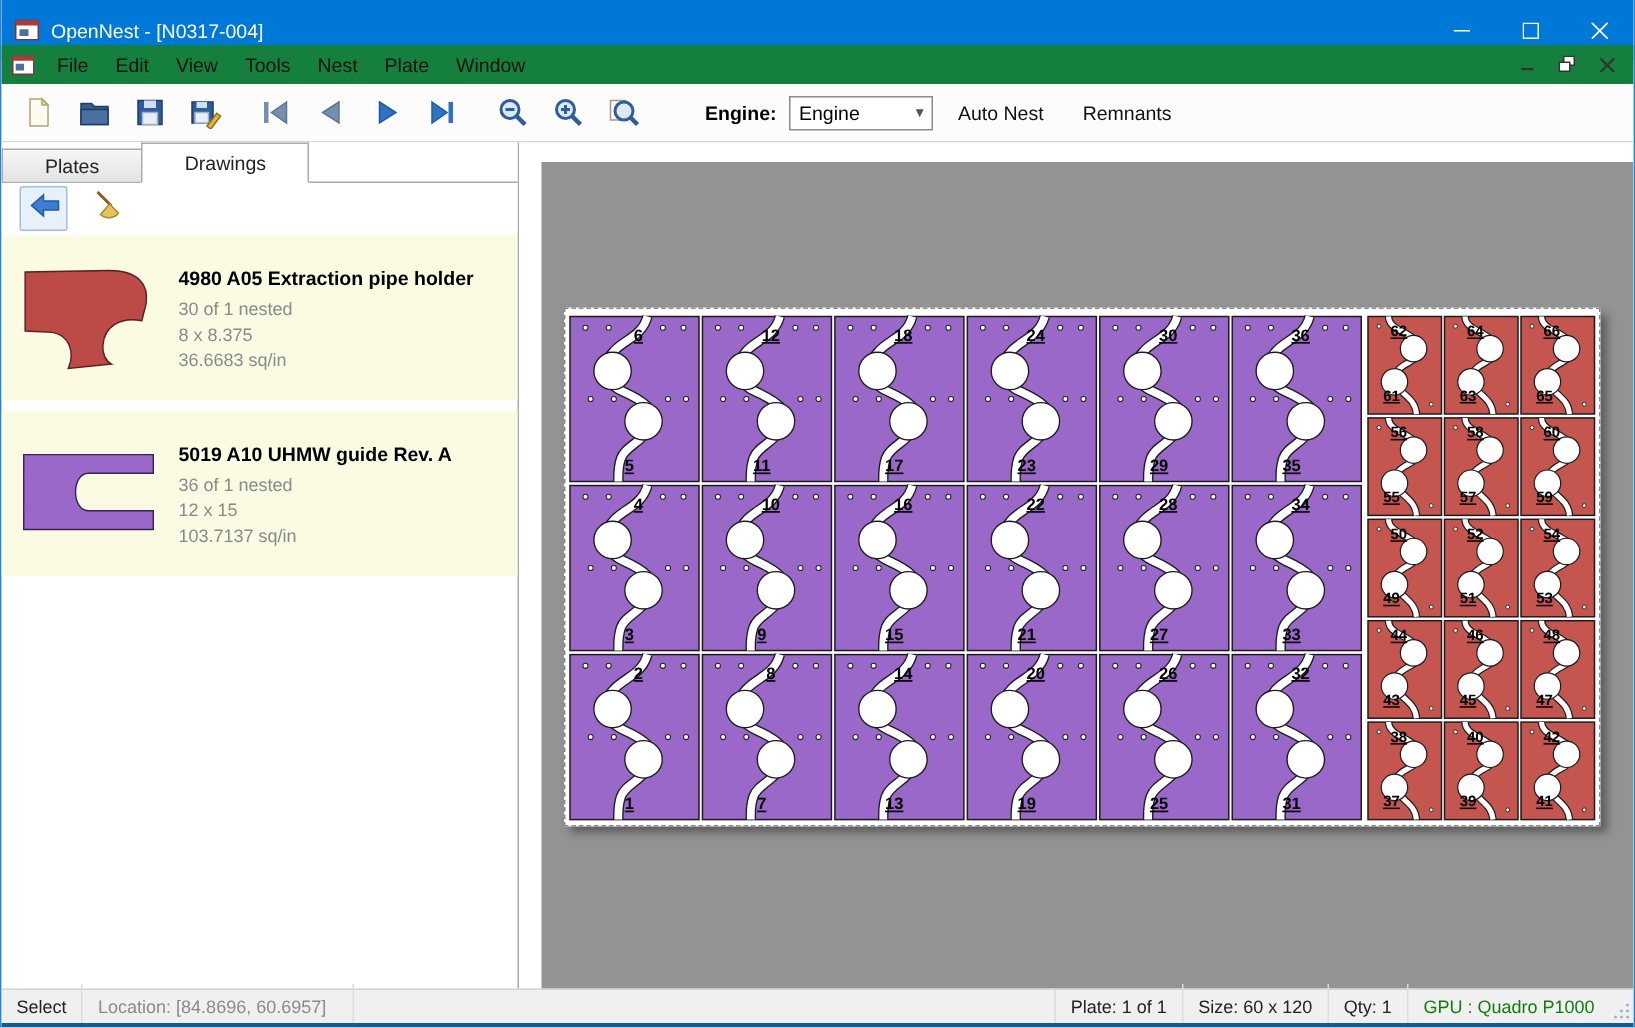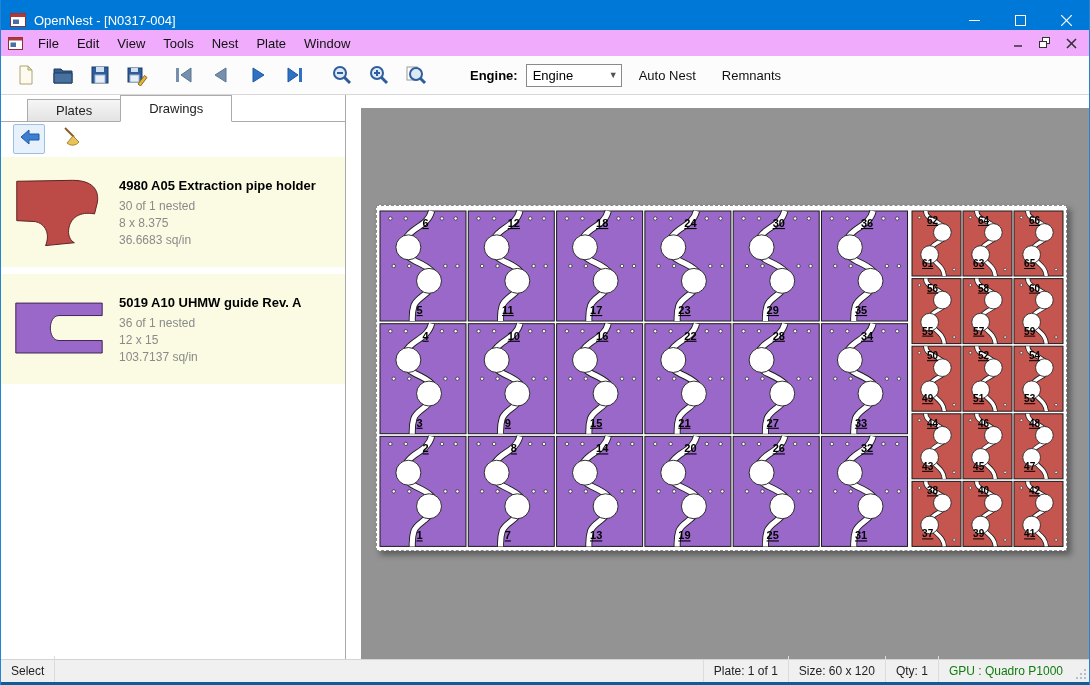--- a/index.html
+++ b/index.html
@@ -9,40 +9,40 @@
 
   
   .titlebar{position:absolute;left:0;top:0;right:0;height:40px;background:#0078d7;color:#fff;
             display:flex;align-items:center;}
   .app-icon{margin-left:9px;display:flex;}
   .title-text{margin-left:8px;font-size:13px;}
   .win-controls{margin-left:auto;display:flex;height:100%;}
   .win-btn{width:46px;display:flex;align-items:center;justify-content:center;}
 
   
-  .menubar{position:absolute;top:30px;left:0;right:0;height:26px;background:#f0abfc;display:flex;align-items:center;font-size:13px;color:#111;}
+  .menubar{position:absolute;top:30px;left:0;right:0;height:26px;background:#15803d;display:flex;align-items:center;font-size:13px;color:#111;}
   .child-icon{margin:0 6px 0 7px;display:flex;}
   .menu-item{padding:4px 9px;cursor:default;}
   .mdi-controls{margin-left:auto;display:flex;align-items:center;gap:10px;padding-right:10px;color:#333;}
   .mdi-btn{display:flex;align-items:center;justify-content:center;width:16px;height:16px;}
 
   
   .toolbar{position:absolute;top:56px;left:0;right:0;height:39px;background:#fcfcfc;border-bottom:1px solid #d7d7d7;
            display:flex;align-items:center;padding-left:8px;box-sizing:border-box;}
   .tbtn{width:34px;height:32px;display:flex;align-items:center;justify-content:center;margin-right:3px;}
   .tspace{width:10px;}
   .engine-label{font-weight:bold;font-size:13px;margin-left:34px;}
   .combo{width:96px;height:23px;border:1px solid #8a8a8a;background:#fff;font-size:13px;display:flex;align-items:center;
          padding-left:6px;margin-left:8px;box-sizing:border-box;}
   .combo-arrow{margin-left:auto;width:15px;text-align:center;color:#555;font-size:9px;}
   .flat-btn{font-size:13px;padding:4px 9px;margin-left:8px;color:#111;}
 
   
   .sidepanel{position:absolute;top:95px;left:0;width:345px;bottom:25px;background:#fff;border-right:1px solid #a9a9a9;box-sizing:border-box;}
-  .tabstrip{position:absolute;top:0;left:0;right:0;height:26px;display:flex;align-items:flex-end;border-bottom:1px solid #ababab;background:#fff;padding-left:26px;}
+  .tabstrip{position:absolute;top:0;left:0;right:0;height:26px;display:flex;align-items:flex-end;border-bottom:1px solid #ababab;background:#fff;}
   .tab{height:21px;line-height:21px;padding:0 28px;font-size:13px;background:linear-gradient(#f6f6f6,#e3e3e3);
        border:1px solid #ababab;border-bottom:none;margin-right:-1px;color:#222;}
   .tab.active{height:25px;line-height:25px;background:#fff;position:relative;z-index:2;margin-bottom:-1px;border-bottom:1px solid #fff;}
   .panel-toolbar{position:absolute;top:27px;left:0;right:0;height:34px;background:#fff;display:flex;align-items:center;
                  padding-left:12px;gap:12px;}
   .ptbtn{width:30px;height:28px;display:flex;align-items:center;justify-content:center;}
   .ptbtn.boxed{border:1px solid #9ebfe0;background:#e7f1fb;border-radius:2px;}
   .drawing-list{position:absolute;top:62px;left:0;right:0;bottom:0;}
   .drawing-item{display:flex;background:#fbfbe4;padding:18px 6px;margin-bottom:7px;}
   .thumb{width:104px;flex:0 0 104px;display:flex;align-items:center;justify-content:center;}
@@ -746,20 +746,21 @@
             <circle cx="42.14" cy="58.5" r="1.3" fill="#fff" stroke="#222" stroke-width="0.6"></circle>
             <text x="20.58" y="13" class="pnr">42</text>
             <text x="15.68" y="56" class="pnr">41</text>
           </g>
         </svg>
     </div>
   </div>
 
   <div class="statusbar">
     <div class="sb-cell">Select</div>
+    <div class="sb-cell sb-location">Location: [84.8696, 60.6957]</div>
     <div class="sb-spring"></div>
     <div class="sb-cell">Plate: 1 of 1</div>
     <div class="sb-cell">Size: 60 x 120</div>
     <div class="sb-cell">Qty: 1</div>
     <div class="sb-cell" style="border-right: none; color: rgb(14, 125, 14);">GPU : Quadro P1000</div>
     <div class="sb-grip">
       <svg width="12" height="12">
           <circle cx="10" cy="2" r="1" fill="#9ab0c8"></circle>
           <circle cx="10" cy="6" r="1" fill="#9ab0c8"></circle>
           <circle cx="6" cy="6" r="1" fill="#9ab0c8"></circle>

